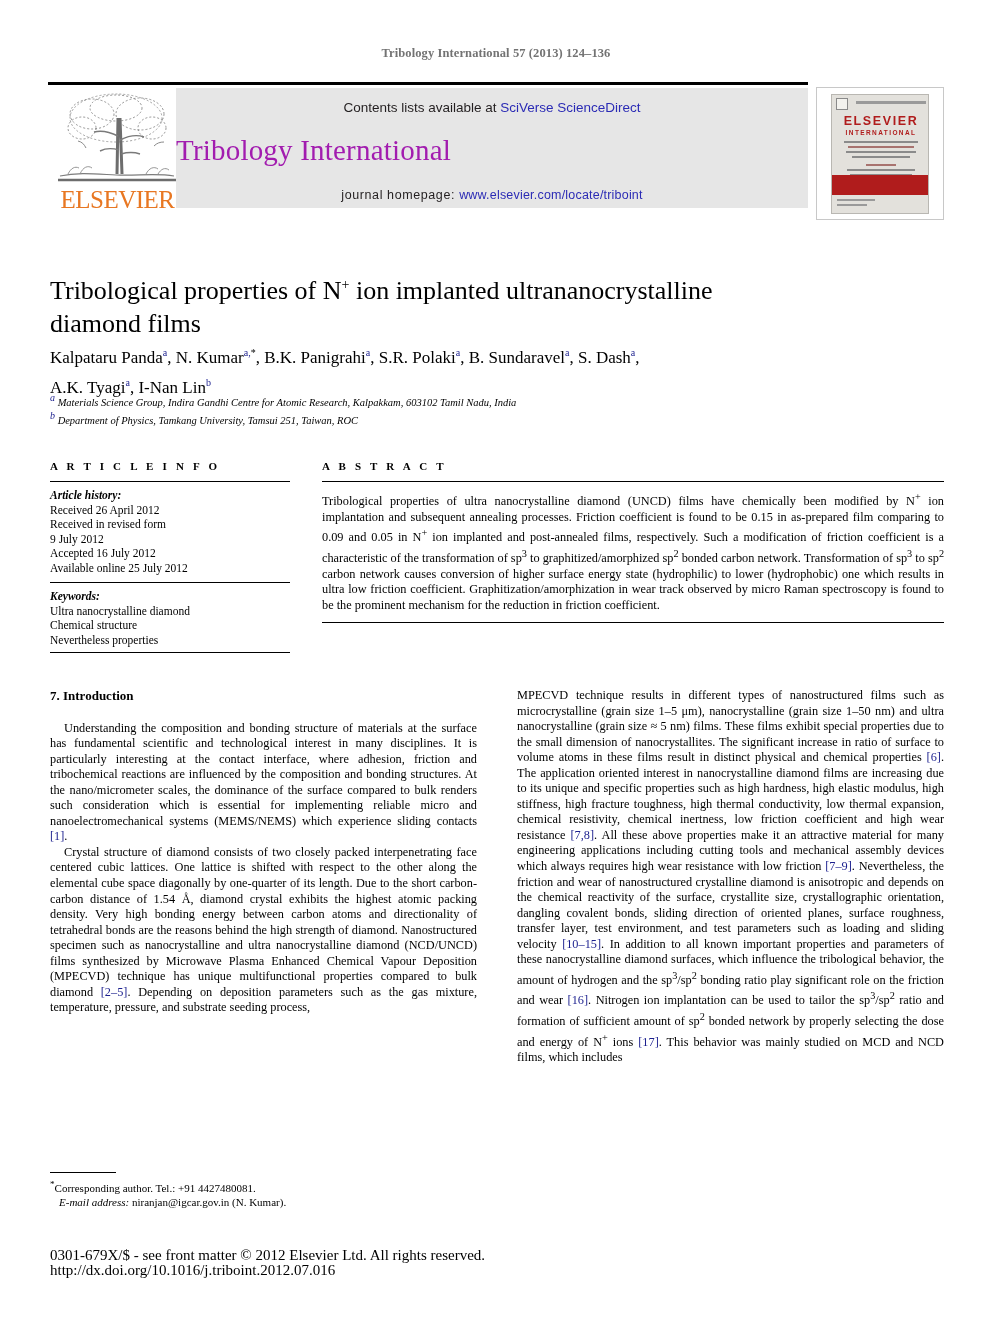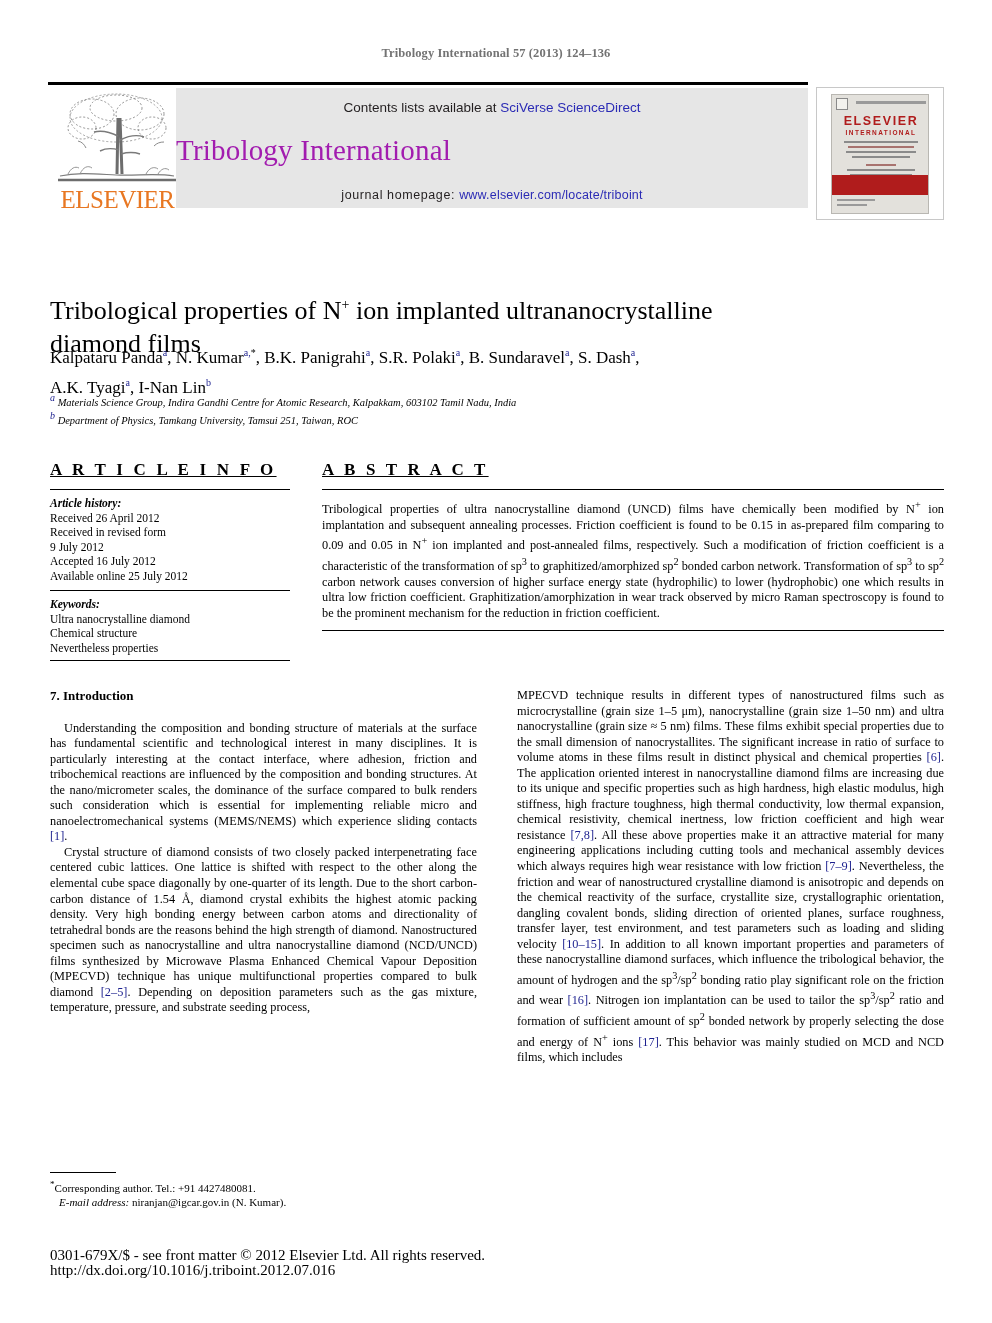--- a/index.html
+++ b/index.html
@@ -214,21 +214,20 @@
 
   
   .article-title {
     position: absolute;
     left: 50px; top: 268px;
     width: 800px;
     font-family: "Liberation Serif", serif;
     font-size: 26px;
     line-height: 33px;
     color: #000;
-    margin-top: 20px;
   }
   .authors {
     position: absolute;
     left: 50px; top: 340px;
     width: 860px;
     font-family: "Liberation Serif", serif;
     font-size: 17px;
     line-height: 25px;
     color: #000;
   }
@@ -254,24 +253,23 @@
     width: 240px;
   }
   .abs-col {
     position: absolute;
     left: 322px; top: 460px;
     width: 622px;
   }
   .sec-head {
     font-family: "Liberation Serif", serif;
     font-weight: bold;
-    font-size: 17px;
+    font-size: 11px;
     letter-spacing: 3.2px;
     color: #000;
-    text-decoration: underline;
   }
   .hr-thin {
     height: 1px;
     background: #000;
     margin-top: 9px;
   }
   .info-block {
     font-size: 11.5px;
     line-height: 14.5px;
     padding-top: 6px;

